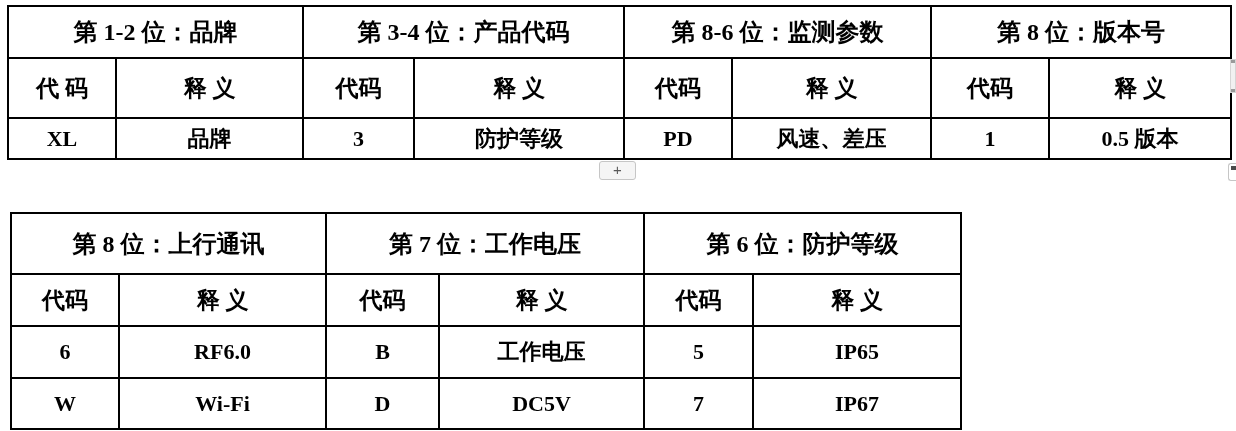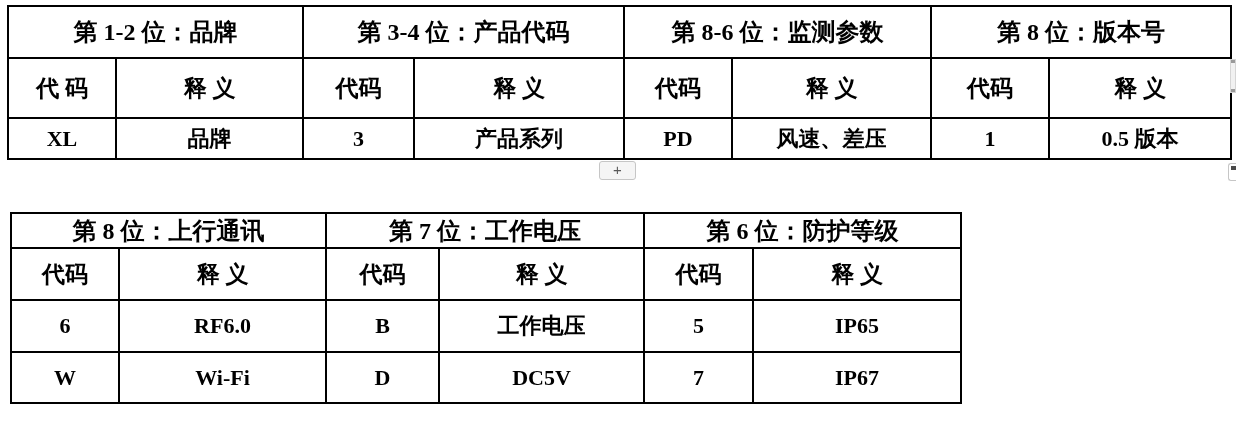--- a/index.html
+++ b/index.html
@@ -104,21 +104,21 @@
     <td class="col-header">释 义</td>
     <td class="col-header">代码</td>
     <td class="col-header">释 义</td>
     <td class="col-header">代码</td>
     <td class="col-header">释 义</td>
   </tr>
   <tr style="height:41px">
     <td class="value-cell">XL</td>
     <td class="value-cell">品牌</td>
     <td class="value-cell">3</td>
-    <td class="value-cell">产品系列</td>
+    <td class="value-cell">防护等级</td>
     <td class="value-cell">PD</td>
     <td class="value-cell">风速、差压</td>
     <td class="value-cell">1</td>
     <td class="value-cell">0.5 版本</td>
   </tr>
 </tbody>
   </table>
 
 <div class="insert-row-handle">+</div>
 
@@ -134,21 +134,21 @@
 <table class="codes" id="table-lower">
   <colgroup>
     <col style="width:108px">
       <col style="width:207px">
     <col style="width:113px">
       <col style="width:205px">
     <col style="width:109px">
       <col style="width:208px">
   </colgroup>
   <tbody>
-      <tr style="height:35px">
+      <tr style="height:61px">
     <td class="group-title" colspan="2">第 8 位：上行通讯</td>
     <td class="group-title" colspan="2">第 7 位：工作电压</td>
     <td class="group-title" colspan="2">第 6 位：防护等级</td>
   </tr>
   <tr style="height:52px">
     <td class="col-header">代码</td>
     <td class="col-header">释 义</td>
     <td class="col-header">代码</td>
     <td class="col-header">释 义</td>
     <td class="col-header">代码</td>

